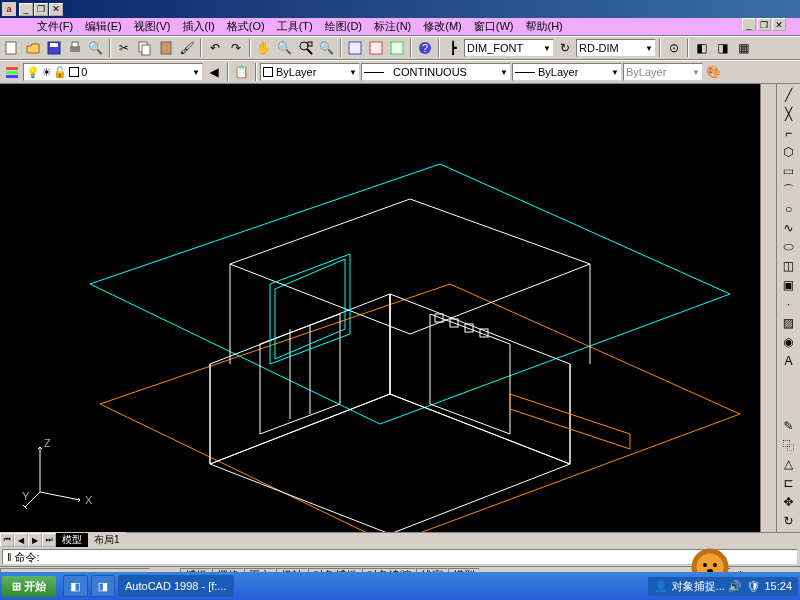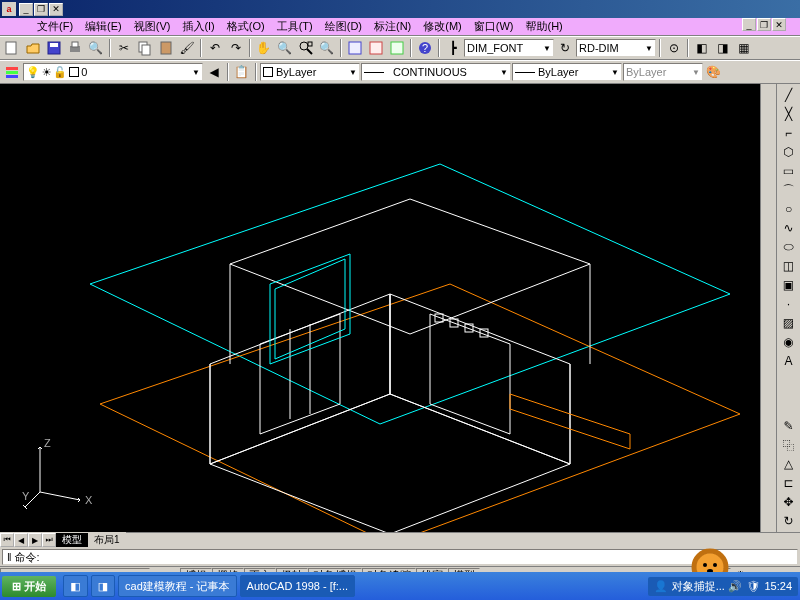--- a/index.html
+++ b/index.html
@@ -334,23 +334,20 @@
 </div>
 
 <div class="taskbar">
   <div class="startbtn">
     <span>⊞</span>
       <span>开始</span>
   </div>
   <div style="width:4px"></div>
   <div class="task-item">◧</div>
   <div class="task-item">◨</div>
-  <div class="task-item">
-      <span>cad建模教程 - 记事本</span>
-    </div>
   <div class="task-item active">
       <span>AutoCAD 1998 - [f:...</span>
     </div>
   <div class="tray">
     <span>👤</span>
     <span>对象捕捉...</span>
     <span>🔊</span>
     <span>🛡</span>
     <span>15:24</span>
   </div>

